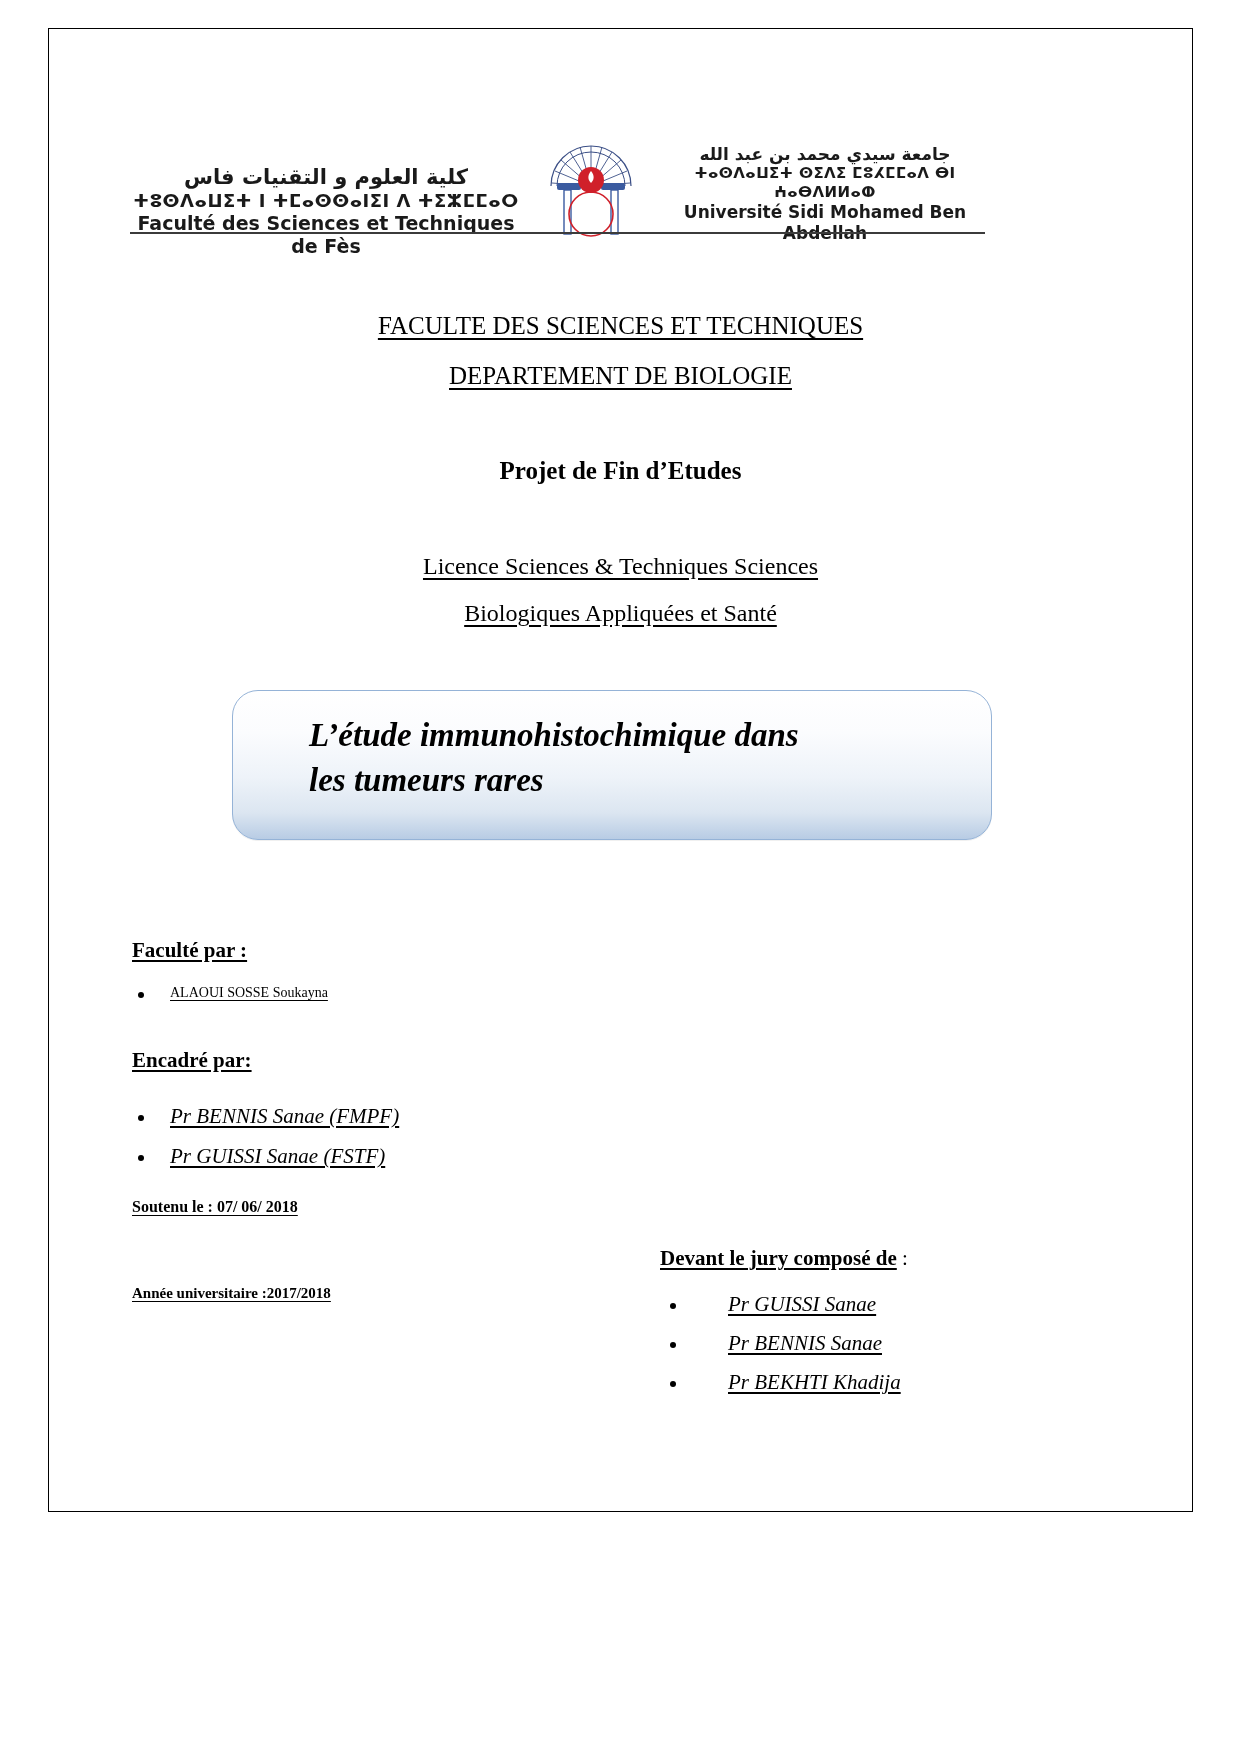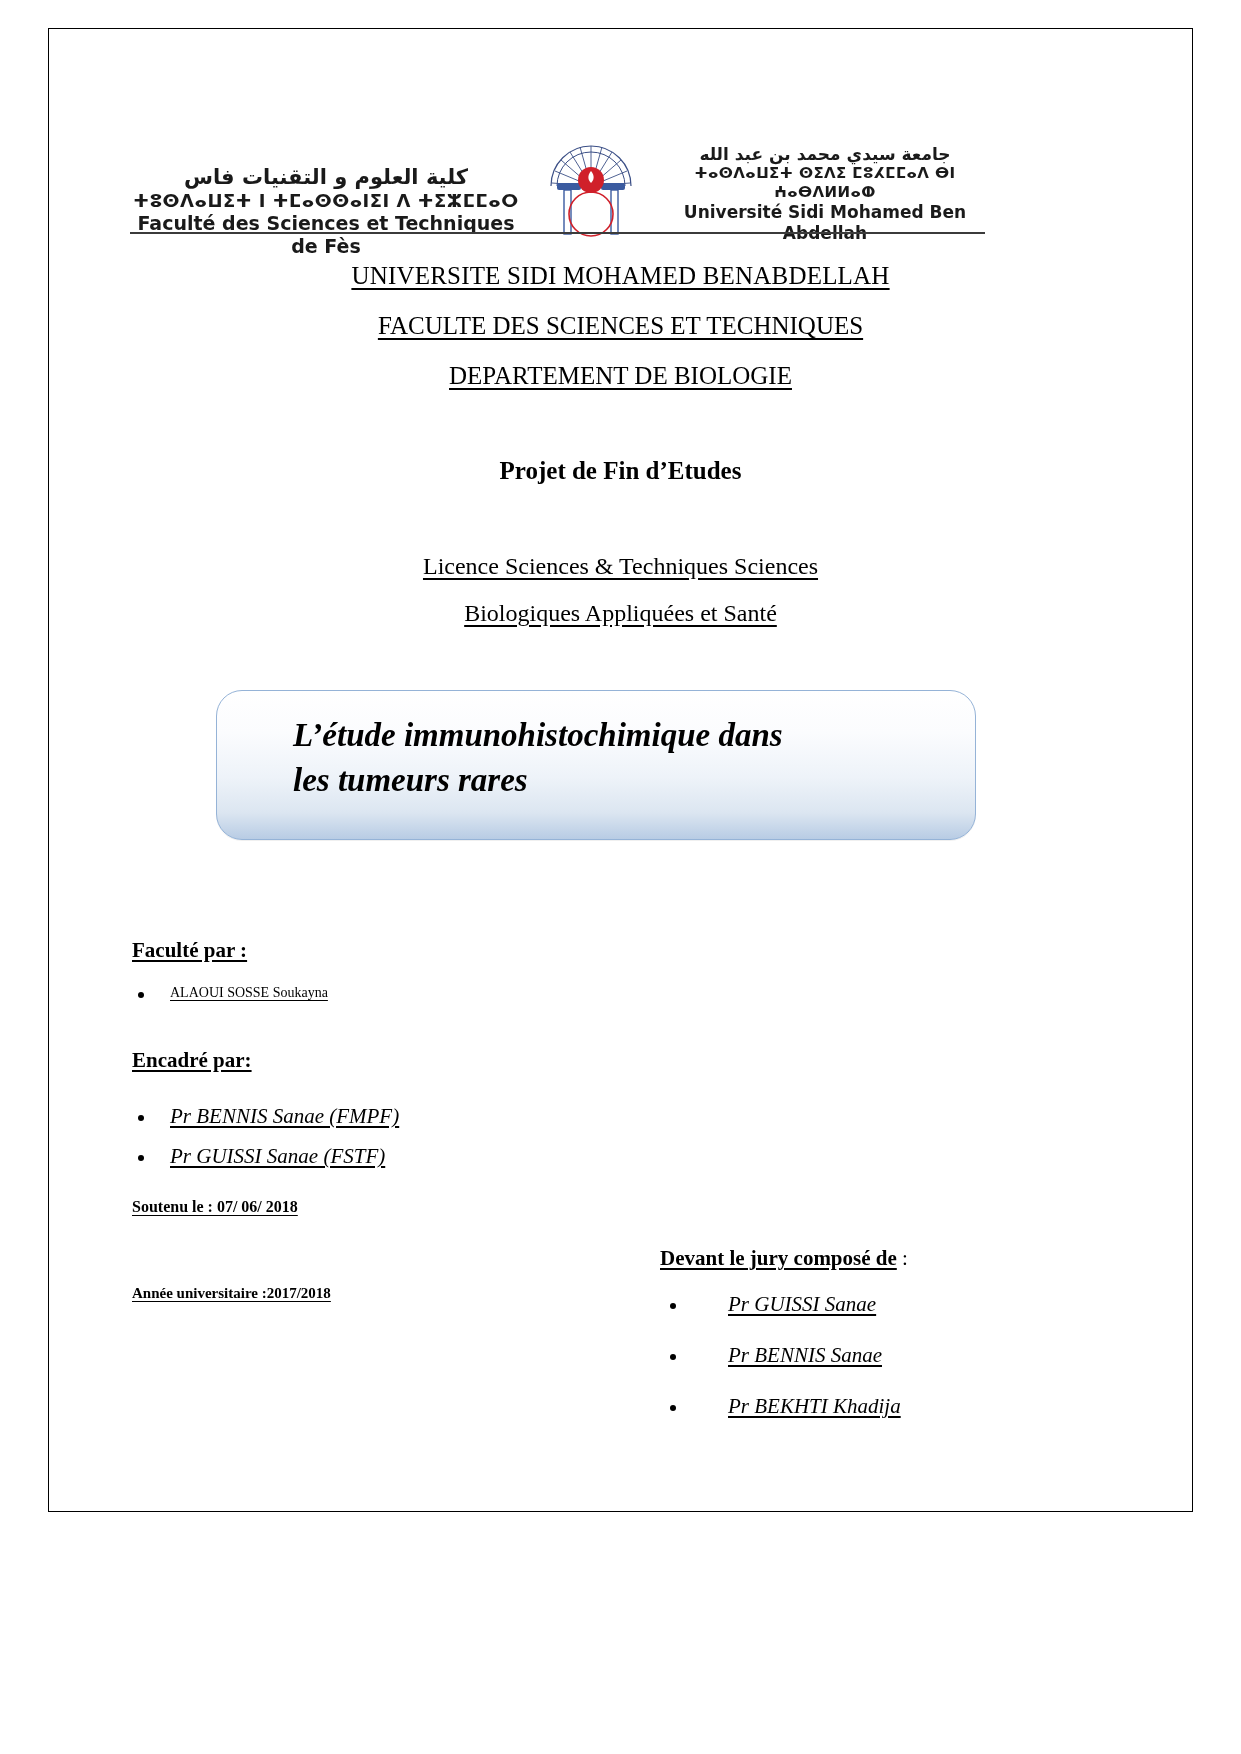--- a/index.html
+++ b/index.html
@@ -32,21 +32,21 @@
   .c{position:absolute;width:100%;text-align:center;}
   .u{ text-decoration:underline; text-underline-offset:4px;}
   .h-univ{top:262px;font-size:25px;letter-spacing:.2px;}
   .h-fac{top:312px;font-size:25px;}
   .h-dep{top:362px;font-size:25px;}
   .h-pfe{top:457px;font-size:25px;font-weight:bold;}
   .h-lic1{top:553px;font-size:24px;}
   .h-lic2{top:600px;font-size:24px;}
 
   
-  .titlebox{position:absolute;left:216px;top:690px;width:760px;height:150px;
+  .titlebox{position:absolute;left:232px;top:690px;width:760px;height:150px;
             border:1.5px solid #95b3d7;border-radius:26px;box-sizing:border-box;
             background:linear-gradient(to bottom,#ffffff 0%,#fbfcfe 28%,#eef3f9 58%,#dce6f1 82%,#b8cce4 100%);
             box-shadow:0 1px 0 rgba(0,0,0,0.06);}
   .title-text{position:absolute;left:76px;top:22px;width:620px;
               font-size:33px;font-weight:bold;font-style:italic;line-height:1.35;
               font-family:"Liberation Serif",serif;color:#000;}
 
   
   .lbl{position:absolute;left:132px;font-weight:bold;font-size:21px;
        text-decoration:underline;text-underline-offset:3px;}
@@ -64,21 +64,21 @@
   .b-encadre{left:132px;top:1106px;}
   .b-encadre li{font-size:21px;font-style:italic;margin-bottom:19px;}
 
   .ui{text-decoration:underline;text-underline-offset:3px;}
 
   
   .jury-head{position:absolute;left:660px;top:1246px;font-size:21px;}
   .jury-head b{text-decoration:underline;text-underline-offset:3px;}
   ul.jury{position:absolute;left:660px;top:1294px;margin:0;padding:0;list-style:none;}
   ul.jury li{position:relative;padding-left:68px;font-size:21px;font-style:italic;
-             margin-bottom:30px;line-height:1.0;}
+             margin-bottom:18px;line-height:1.0;}
   ul.jury li .dot{position:absolute;left:10px;top:0.44em;width:6px;height:6px;border-radius:50%;background:#000;}
 </style>
 </head>
 <body>
 
 <div class="page">
   <div class="page-border"></div>
 
   <div class="header">
     <div class="hdr-row">
@@ -126,21 +126,20 @@
 
       <div class="hdr-right">
         <div class="ar">جامعة سيدي محمد بن عبد الله</div>
         <div class="tif">ⵜⴰⵙⴷⴰⵡⵉⵜ ⵙⵉⴷⵉ ⵎⵓⵃⵎⵎⴰⴷ ⴱⵏ ⵄⴰⴱⴷⵍⵍⴰⵀ</div>
         <div class="fr">Université Sidi Mohamed Ben Abdellah</div>
       </div>
     </div>
     <div class="hdr-rule"></div>
   </div>
 
-  <div class="c h-univ"><span class="u">UNIVERSITE SIDI MOHAMED BENABDELLAH</span></div>
   <div class="c h-fac"><span class="u">FACULTE DES SCIENCES ET TECHNIQUES</span></div>
   <div class="c h-dep"><span class="u">DEPARTEMENT DE BIOLOGIE</span></div>
   <div class="c h-pfe">Projet de Fin d’Etudes</div>
   <div class="c h-lic1"><span class="u">Licence Sciences &amp; Techniques Sciences</span></div>
   <div class="c h-lic2"><span class="u">Biologiques Appliquées et Santé</span></div>
 
   <div class="titlebox">
     <div class="title-text">
       <div>L’étude immunohistochimique dans</div>
       <div>les tumeurs rares</div>

